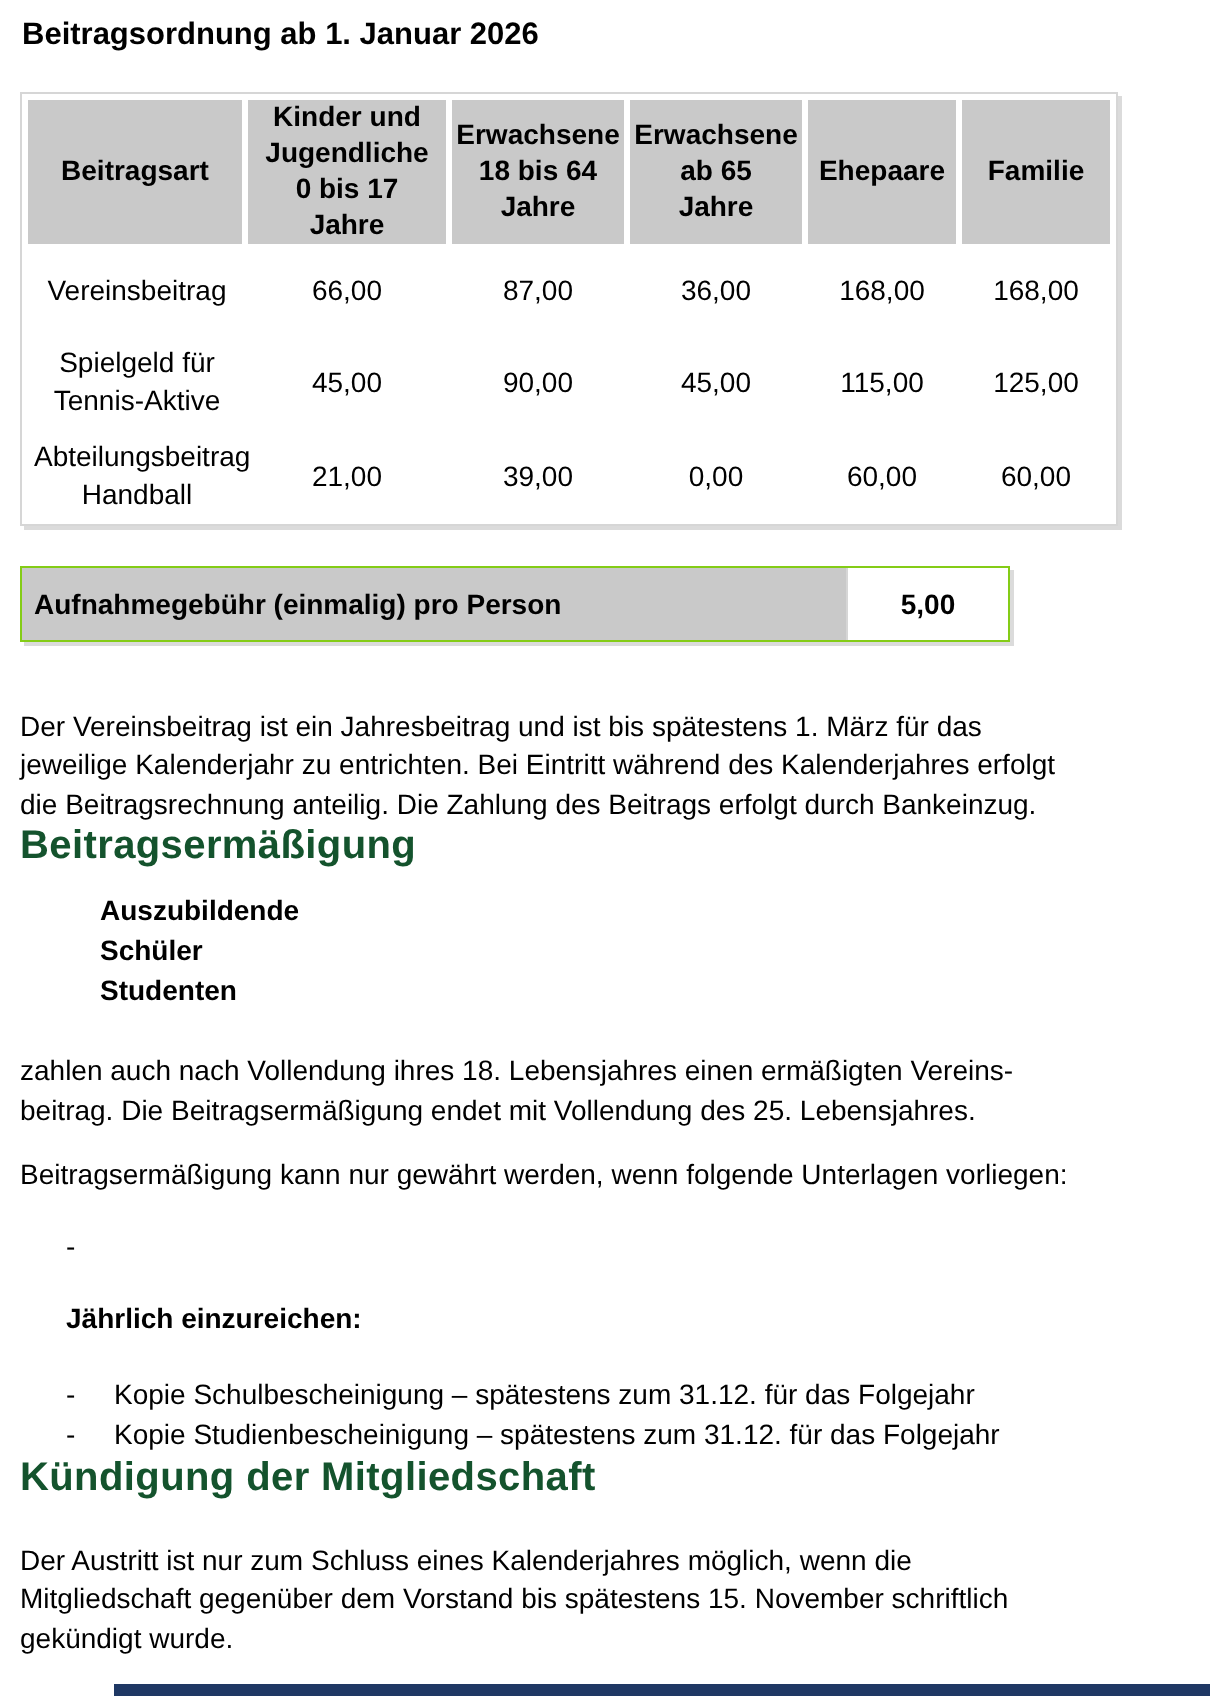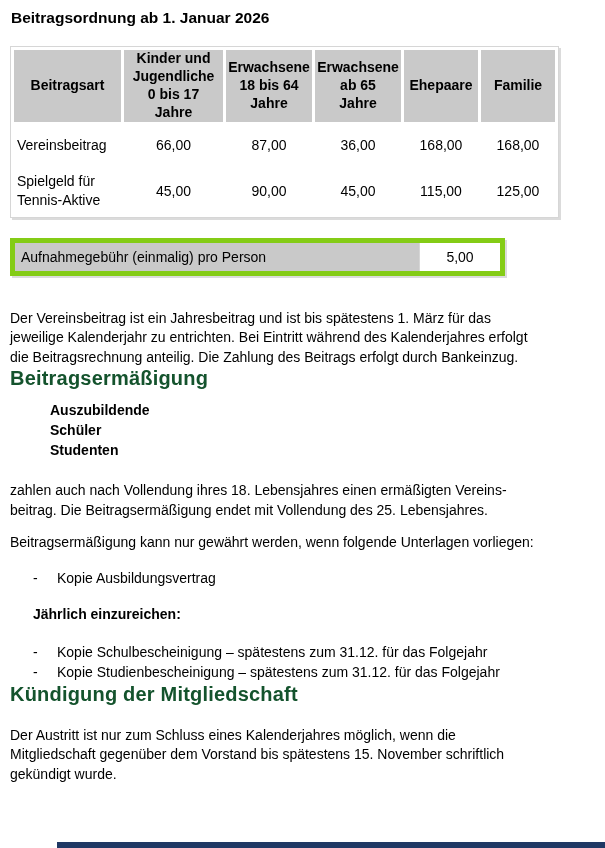--- a/index.html
+++ b/index.html
@@ -18,30 +18,30 @@
     margin-top:19px; border-collapse:separate; border-spacing:3px;
     border:1px solid #d6d6d6; box-shadow:2px 2px 0 rgba(0,0,0,0.14);
     background:#fff; table-layout:fixed; width:547px; box-sizing:border-box;
   }
   table.fee-table th {
     background:#c9c9c9; font-weight:bold; font-size:14px; line-height:1.28;
     text-align:center; vertical-align:middle; white-space:pre-line;
     height:68px; padding:0 1px;
   }
   table.fee-table td { background:#fff; vertical-align:middle; font-size:14px; }
-  table.fee-table td.lbl { text-align:left; padding-left:3px; white-space:pre-line; line-height:1.3; }
+  table.fee-table td.lbl { text-align:center; padding-left:3px; white-space:pre-line; line-height:1.3; }
   table.fee-table td.num { text-align:center; }
   tr.r1 td { height:38px; }
   tr.r2 td { height:44px; }
   tr.r3 td { height:40px; }
 
   
   .admission {
     margin-top:20px; width:495px; height:38px; box-sizing:border-box;
-    display:flex; border:5px solid #84cc16; box-shadow:2px 2px 0 rgba(0,0,0,0.14);
+    display:flex; border:1px solid #84cc16; box-shadow:2px 2px 0 rgba(0,0,0,0.14);font-weight:bold;
   }
   .adm-label { flex:1; background:#c9c9c9; display:flex; align-items:center; padding-left:6px; }
   .adm-value { width:80px; background:#fff; border-left:1px solid #d6d6d6;
                display:flex; align-items:center; justify-content:center; }
 
   .para { white-space:pre-line; line-height:1.4; margin:0; }
   .mt-p1 { margin-top:33px; }
   .mt-p2 { margin-top:20px; }
   .mt-p3 { margin-top:13px; }
 
@@ -106,20 +106,29 @@
       </tr>
       <tr class="r2">
         <td class="lbl">Spielgeld für
 Tennis-Aktive</td>
         <td class="num">45,00</td>
         <td class="num">90,00</td>
         <td class="num">45,00</td>
         <td class="num">115,00</td>
         <td class="num">125,00</td>
       </tr>
+      <tr class="r3">
+        <td class="lbl">Abteilungsbeitrag
+Handball</td>
+        <td class="num">21,00</td>
+        <td class="num">39,00</td>
+        <td class="num">0,00</td>
+        <td class="num">60,00</td>
+        <td class="num">60,00</td>
+      </tr>
     </tbody>
   </table>
 
   <div class="admission">
     <div class="adm-label">Aufnahmegebühr (einmalig) pro Person</div>
     <div class="adm-value">5,00</div>
   </div>
 
   <p class="para mt-p1">Der Vereinsbeitrag ist ein Jahresbeitrag und ist bis spätestens 1. März für das
 jeweilige Kalenderjahr zu entrichten. Bei Eintritt während des Kalenderjahres erfolgt
@@ -134,21 +143,20 @@
   </div>
 
   <p class="para mt-p2">zahlen auch nach Vollendung ihres 18. Lebensjahres einen ermäßigten Vereins-
 beitrag. Die Beitragsermäßigung endet mit Vollendung des 25. Lebensjahres.</p>
 
   <p class="para mt-p3">Beitragsermäßigung kann nur gewährt werden, wenn folgende Unterlagen vorliegen:</p>
 
   <div class="dash-list mt-d1">
     <div class="dash-item">
       <span class="dash">-</span>
-      <span>Kopie Ausbildungsvertrag</span>
     </div>
   </div>
 
   <div class="annual-heading">Jährlich einzureichen:</div>
 
   <div class="dash-list mt-d2">
     <div class="dash-item">
       <span class="dash">-</span>
       <span>Kopie Schulbescheinigung – spätestens zum 31.12. für das Folgejahr</span>
     </div>

